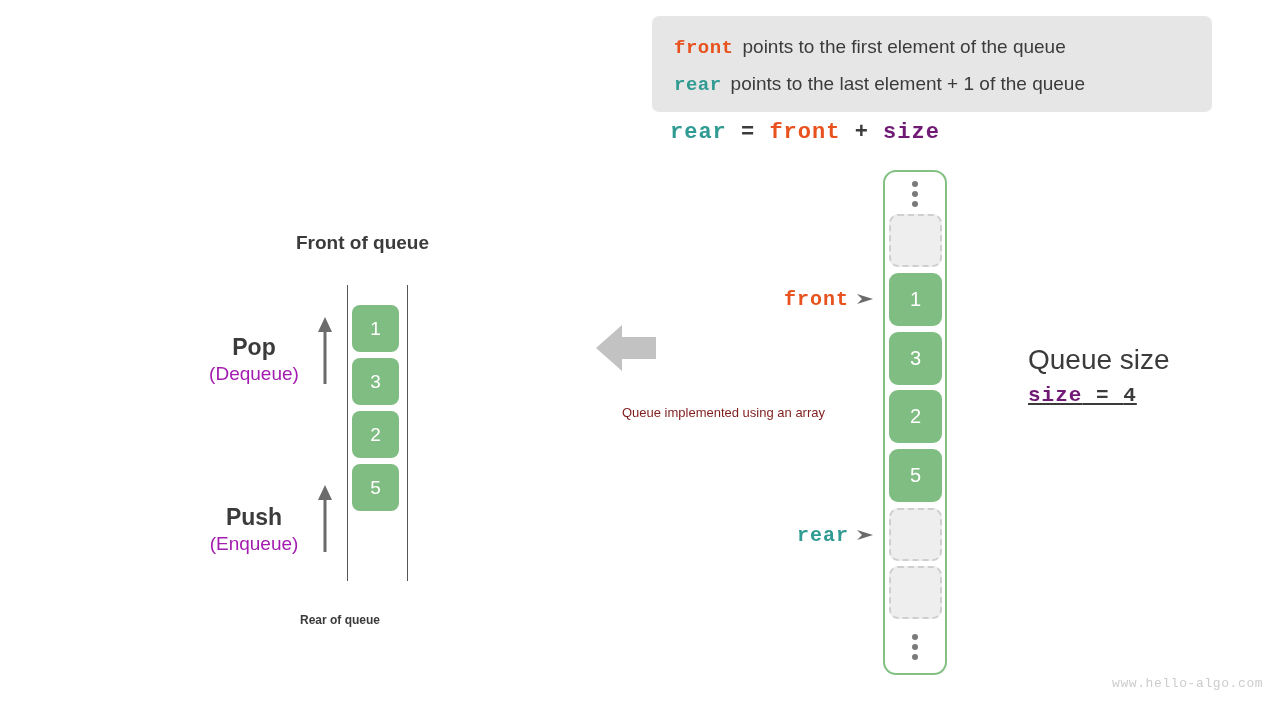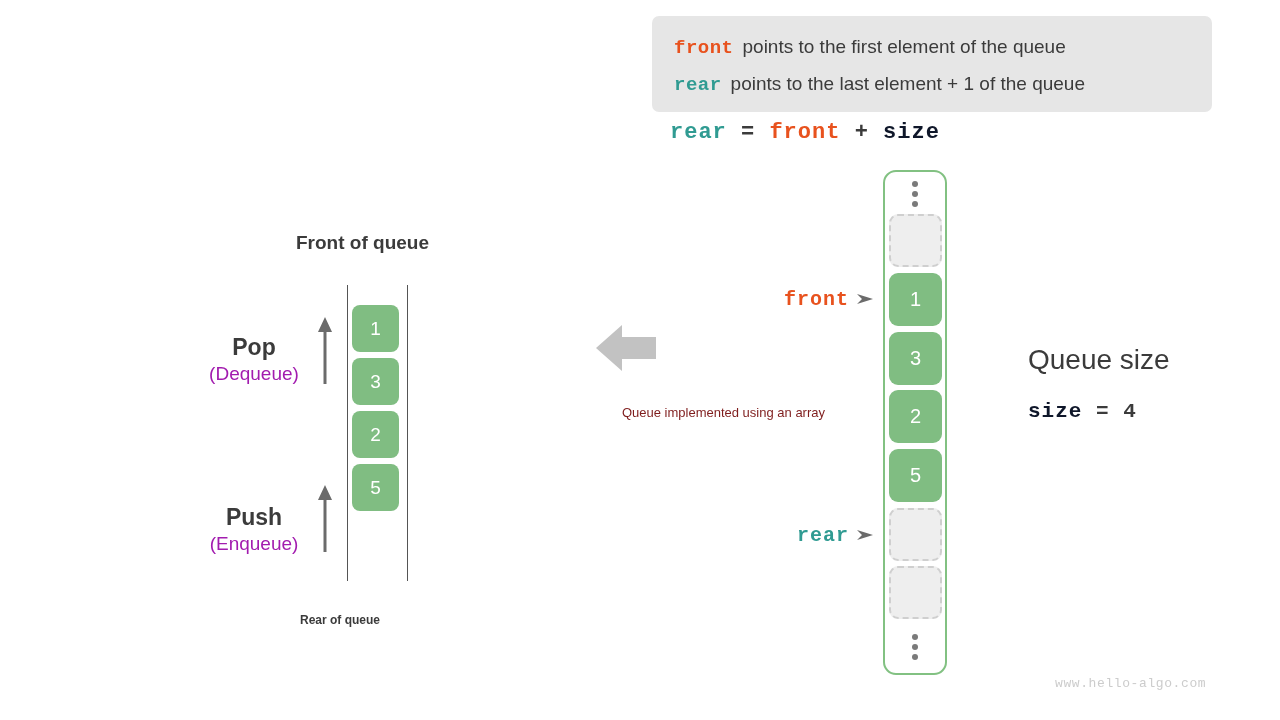--- a/index.html
+++ b/index.html
@@ -42,21 +42,21 @@
     color: #3b3b3b;
   }
   .kw {
     font-family: "Liberation Mono", "DejaVu Sans Mono", monospace;
     font-weight: bold;
     font-size: 19px;
     letter-spacing: 0.5px;
   }
   .kw-front { color: #e8521e; }
   .kw-rear  { color: #309b92; }
-  .kw-size  { color: #0f172a; }
+  .kw-size  { color: #701a75; }
   .legend-desc { padding-left: 9px; }
 
   
   #formula {
     position: absolute;
     left: 670px;
     top: 120px;
     font-family: "Liberation Mono", "DejaVu Sans Mono", monospace;
     font-weight: bold;
     font-size: 22px;
@@ -240,27 +240,28 @@
     position: absolute;
     left: 1028px;
     top: 344px;
   }
   #size-title {
     font-size: 28px;
     color: #3b3b3b;
     white-space: nowrap;
   }
   #size-expr {
-    margin-top: 24px;
+    margin-top: 8px;
     font-family: "Liberation Mono", "DejaVu Sans Mono", monospace;
     font-weight: bold;
     font-size: 21px;
     letter-spacing: 1px;
     color: #3b3b3b;
     white-space: pre;
+    text-decoration: underline;
   }
   #size-expr .kw { font-size: 21px; letter-spacing: 1px; }
 
   
   #step-badge {
     position: absolute;
     left: 36px;
     top: 641px;
     width: 145px;
     height: 52px;
@@ -274,21 +275,21 @@
     font-weight: bold;
     font-size: 21px;
     letter-spacing: 2px;
     color: #8f8f8f;
     box-sizing: border-box;
   }
 
   
   #watermark {
     position: absolute;
-    left: 1055px;
+    left: 1112px;
     top: 676px;
     font-family: "Liberation Mono", "DejaVu Sans Mono", monospace;
     font-size: 13px;
     letter-spacing: 0.6px;
     color: #cccccc;
     white-space: nowrap;
   }
 </style>
 </head>
 <body>

